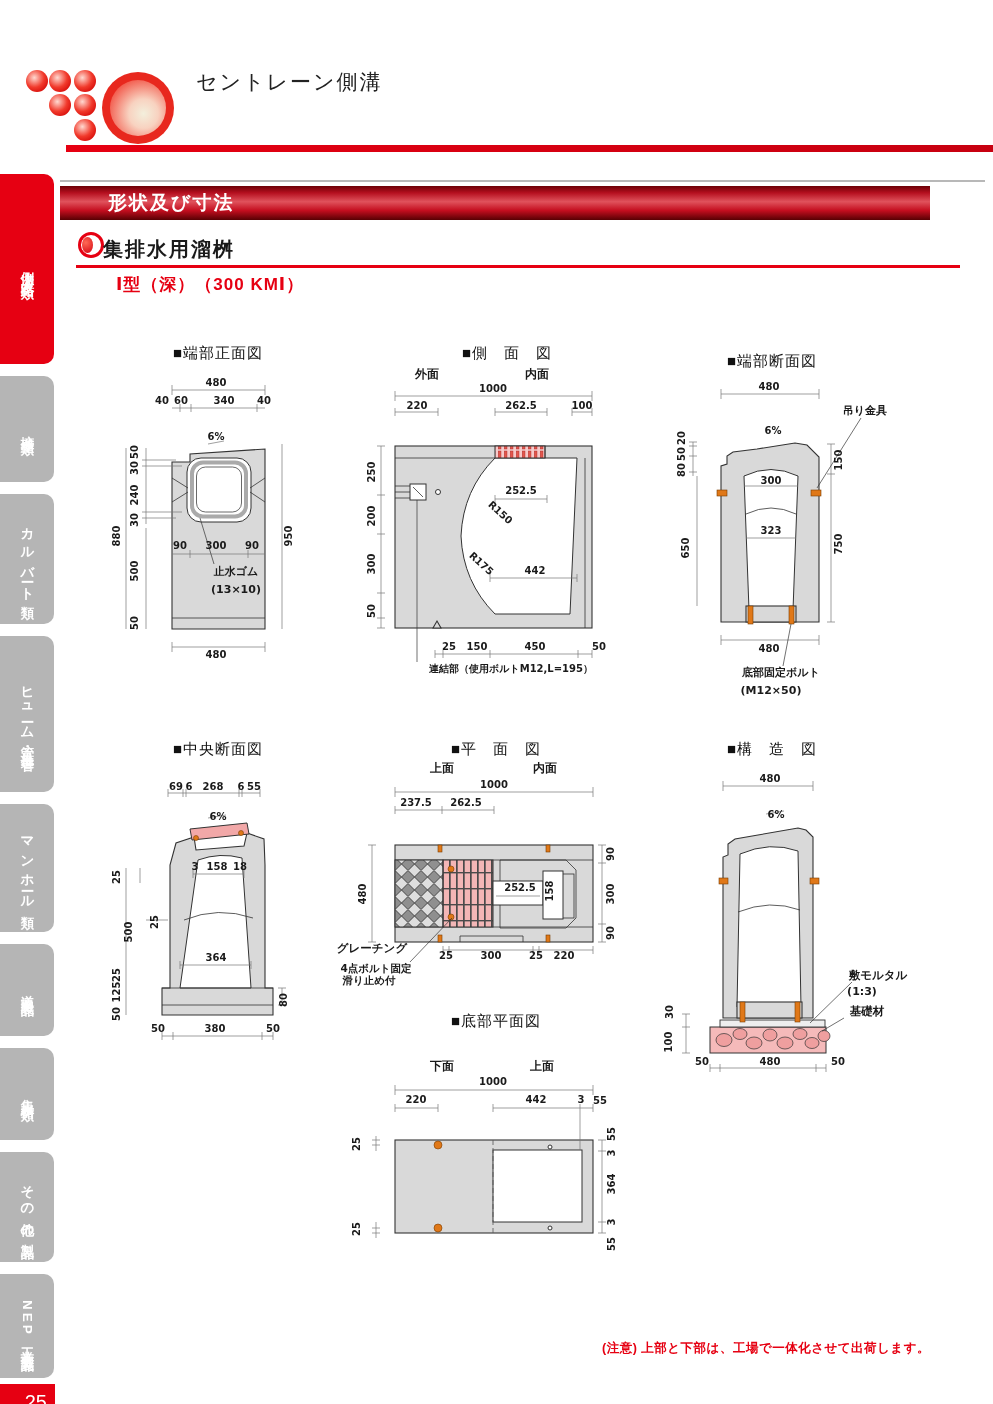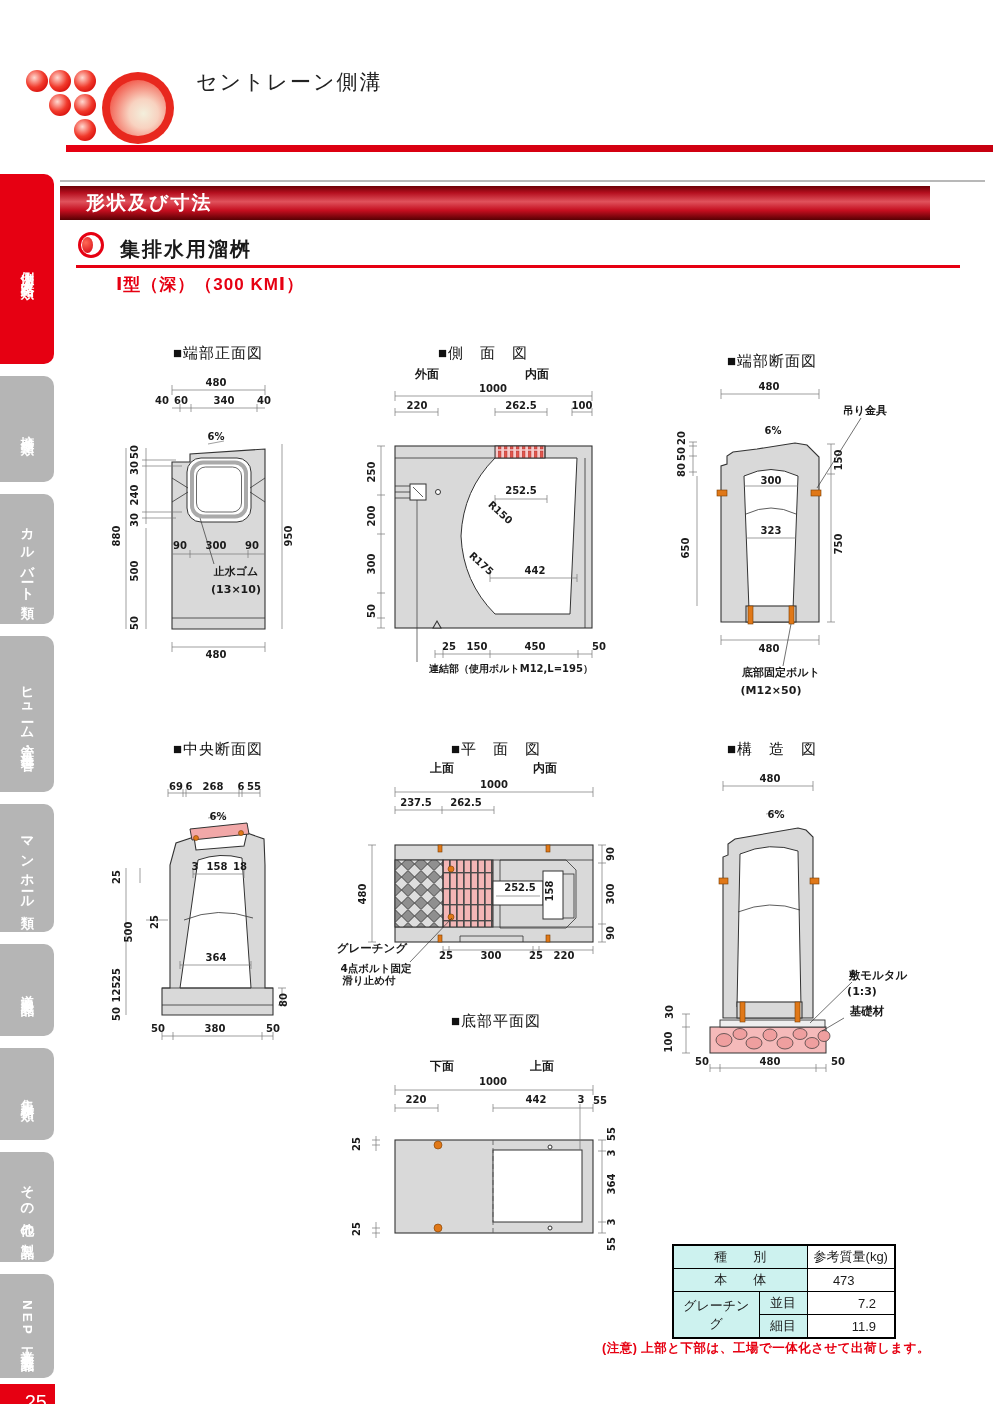--- a/index.html
+++ b/index.html
@@ -13,26 +13,26 @@
   .side-tab{position:absolute;left:0;width:54px;background:#b5b5b5;border-radius:0 10px 10px 0;
             color:#fff;display:flex;align-items:center;justify-content:center;
             writing-mode:vertical-rl;font-weight:700;font-size:13.5px;letter-spacing:3px;cursor:pointer;}
   .side-tab.active{background:#e60012;}
   .pagenum{position:absolute;left:0;top:1336px;width:55px;height:68px;background:#e60012;color:#fff;
            font-size:20px;text-align:right;padding:7px 8px 0 0;box-sizing:border-box;}
   
   .gray-rule{position:absolute;left:60px;top:132px;width:925px;height:2px;background:#b8b8b8;}
   .banner{position:absolute;left:60px;top:138px;width:870px;height:34px;box-sizing:border-box;
           background:linear-gradient(180deg,#6b0005 0%,#b50f1f 20%,#e0525c 46%,#c40e1f 72%,#570003 100%);
-          color:#fff;font-size:19px;font-weight:700;line-height:34px;padding-left:26px;letter-spacing:2px;}
+          color:#fff;font-size:19px;font-weight:700;line-height:34px;padding-left:48px;letter-spacing:2px;}
   .sec-bullet{position:absolute;left:78px;top:184px;width:26px;height:26px;border:3px solid #e60012;
               border-radius:50%;background:#fff;box-sizing:border-box;}
   .sec-bullet i{position:absolute;left:1px;top:2px;width:11px;height:16px;border-radius:50%;
                 background:radial-gradient(circle at 35% 35%,#ff6a55,#d40010);}
-  .sec-head{position:absolute;left:120px;top:188px;font-size:20px;font-weight:700;letter-spacing:2px;}
+  .sec-head{position:absolute;left:103px;top:188px;font-size:20px;font-weight:700;letter-spacing:2px;}
   .sec-underline{position:absolute;left:76px;top:217px;width:884px;height:2.5px;background:#e60012;}
   .subtitle{position:absolute;left:116px;top:225px;font-size:17px;font-weight:700;color:#e60012;letter-spacing:1px;}
   
   .fig-title{position:absolute;font-size:15px;font-weight:400;text-align:center;letter-spacing:1px;color:#111;}
   svg.fig{position:absolute;overflow:visible;}
   svg text{font-family:"DejaVu Sans","Liberation Sans",sans-serif;}
   .geo{fill:#d9d9d9;stroke:#333;stroke-width:1.1;}
   .white{fill:#fff;stroke:#333;stroke-width:1;}
   .thin{fill:none;stroke:#333;stroke-width:.8;}
   .dim{fill:none;stroke:#777;stroke-width:.7;}
@@ -128,21 +128,21 @@
   <div class="gray-rule"></div>
   <div class="banner">形状及び寸法</div>
   <div class="sec-bullet">
       <i></i>
     </div>
   <div class="sec-head">集排水用溜桝</div>
   <div class="sec-underline"></div>
   <div class="subtitle">Ⅰ型（深）（300 KMⅠ）</div>
 
   <div class="fig-title" style="left:148px;top:296px;width:140px">■端部正面図</div>
-  <div class="fig-title" style="left:413px;top:296px;width:140px">■側　面　図</div>
+  <div class="fig-title" style="left:437px;top:296px;width:140px">■側　面　図</div>
   <div class="fig-title" style="left:702px;top:304px;width:140px">■端部断面図</div>
   <div class="fig-title" style="left:148px;top:692px;width:140px">■中央断面図</div>
   <div class="fig-title" style="left:426px;top:692px;width:140px">■平　面　図</div>
   <div class="fig-title" style="left:702px;top:692px;width:140px">■構　造　図</div>
   <div class="fig-title" style="left:426px;top:964px;width:140px">■底部平面図</div>
 
   <svg class="fig" style="left:112px;top:318px" width="258" height="322" viewBox="0 0 258 322">
     <path class="geo" d="M60,263 L60,96 L78,96 L78,88 L153,83 L153,263 Z"></path>
     <path class="thin" d="M60,252 H153"></path>
     <rect class="white" x="75" y="92" width="64" height="64" rx="14"></rect>
@@ -366,37 +366,16 @@
         <text x="30" y="86" text-anchor="middle" font-size="10" font-weight="700" fill="#1a1a1a" transform="rotate(-90 30 86)">25</text>
         <text x="30" y="171" text-anchor="middle" font-size="10" font-weight="700" fill="#1a1a1a" transform="rotate(-90 30 171)">25</text>
         <text x="285" y="76" text-anchor="middle" font-size="10" font-weight="700" fill="#1a1a1a" transform="rotate(-90 285 76)">55</text>
         <text x="285" y="95" text-anchor="middle" font-size="10" font-weight="700" fill="#1a1a1a" transform="rotate(-90 285 95)">3</text>
         <text x="285" y="126" text-anchor="middle" font-size="10" font-weight="700" fill="#1a1a1a" transform="rotate(-90 285 126)">364</text>
         <text x="285" y="164" text-anchor="middle" font-size="10" font-weight="700" fill="#1a1a1a" transform="rotate(-90 285 164)">3</text>
         <text x="285" y="186" text-anchor="middle" font-size="10" font-weight="700" fill="#1a1a1a" transform="rotate(-90 285 186)">55</text>
       </g>
   </svg>
 
-  <table class="spec">
-    <tbody>
-        <tr>
-      <td colspan="2" class="cy c1">種　　別</td>
-      <td class="cy val" style="text-align:center;padding-right:4px">参考質量(kg)</td>
-    </tr>
-    <tr>
-      <td colspan="2" class="cy">本　　体</td>
-      <td class="val" style="text-align:center">473</td>
-    </tr>
-    <tr>
-      <td rowspan="2" class="cy c1">グレーチング</td>
-      <td class="cy c2">並目</td>
-      <td class="val gray">7.2</td>
-    </tr>
-    <tr>
-      <td class="cy c2">細目</td>
-      <td class="val">11.9</td>
-    </tr>
-  </tbody>
-    </table>
 
   <div class="note">(注意) 上部と下部は、工場で一体化させて出荷します。</div>
 
 </div>
 
 </body></html>

